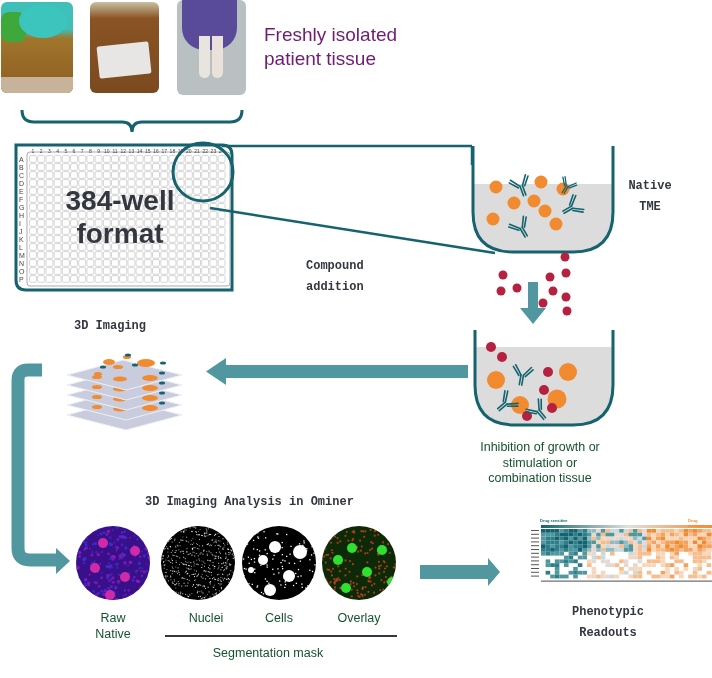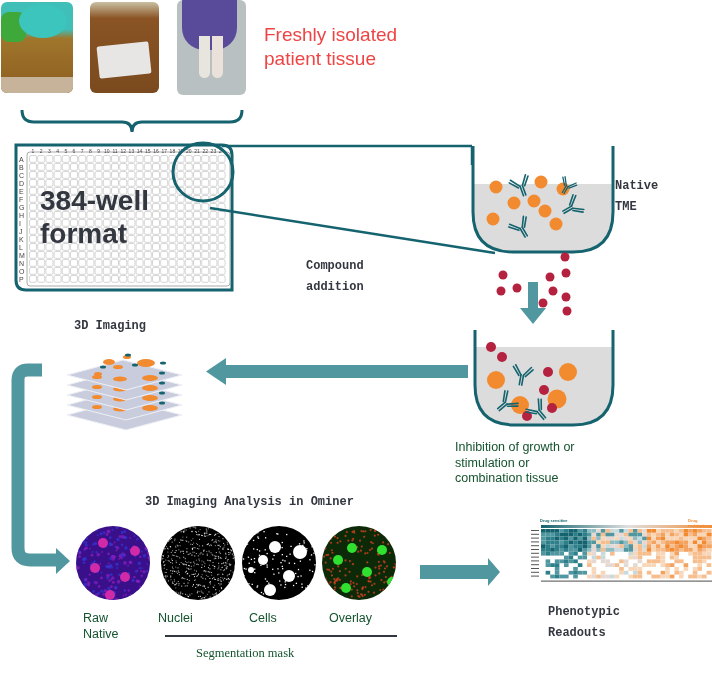--- a/index.html
+++ b/index.html
@@ -4,41 +4,41 @@
 <style>
   html,body{margin:0;padding:0;background:#fff;}
   body{width:712px;height:678px;position:relative;overflow:hidden;font-family:"Liberation Sans",sans-serif;color:#333740;}
   .abs{position:absolute;}
   .photo{position:absolute;border-radius:6px;overflow:hidden;}
   .lbl{position:absolute;font-family:"Liberation Sans",sans-serif;}
   .bold{font-weight:bold;color:#333740;}
   .title-lg{font-size:19px;line-height:24px;color:#333740;}
   .title-md{font-size:12px;line-height:21px;font-family:Liberation Mono, monospace;}
   .small{font-size:12.5px;line-height:15.5px;color:#14532d;}
-  .center{text-align:left;}
+  .center{text-align:center;}
   svg{position:absolute;left:0;top:0;}
 </style>
 </head>
 <body>
 
 <div class="photo" style="left:1px;top:2px;width:72px;height:91px;background:linear-gradient(180deg,#3fbfb8 0%,#3fbfb8 30%,#a0762c 40%,#8c5d20 100%);">
   <div class="abs" style="left:0;top:10px;width:25px;height:30px;background:#3fa83a;border-radius:8px;"></div>
   <div class="abs" style="left:18px;top:2px;width:48px;height:34px;background:#3cc5bd;border-radius:50%;"></div>
   <div class="abs" style="left:0;top:75px;width:72px;height:16px;background:#c6b39a;"></div>
 </div>
 <div class="photo" style="left:90px;top:2px;width:69px;height:91px;background:linear-gradient(180deg,#c9c0a2 0%,#8a5424 18%,#7a4a1e 100%);">
   <div class="abs" style="left:8px;top:42px;width:52px;height:32px;background:#e8e6e4;transform:rotate(-6deg);border-radius:2px;"></div>
 </div>
 <div class="photo" style="left:177px;top:0px;width:69px;height:95px;background:#b8c0c2;">
   <div class="abs" style="left:5px;top:0;width:55px;height:50px;background:#5a4a9a;border-radius:0 0 22px 22px;"></div>
   <div class="abs" style="left:22px;top:36px;width:11px;height:42px;background:#e8e4de;border-radius:0 0 6px 6px;"></div>
   <div class="abs" style="left:35px;top:36px;width:11px;height:42px;background:#eae2da;border-radius:0 0 6px 6px;"></div>
 </div>
 
-<div class="lbl title-lg" style="left:264px;top:23px;color:#ef4444;">
+<div class="lbl title-lg" style="left:264px;top:23px;color:#701a75;">
   <div>Freshly isolated</div>
   <div>patient tissue</div>
 </div>
 
 <svg width="712" height="678">
 
   <path d="M22 110 Q22 122 34 122 L122 122 Q132 122 132 132 Q132 122 142 122 L230 122 Q242 122 242 110" fill="none" stroke="#14636e" stroke-width="3"></path>
 
   <path d="M16 145 L222 145 Q232 145 232 155 L232 290 L26 290 Q16 290 16 280 Z" fill="#fff" stroke="#14636e" stroke-width="3"></path>
   <g id="plate-grid">
@@ -2178,23 +2178,23 @@
 </div>
 
 <div class="lbl bold title-md" style="left:74px;top:316px;">3D Imaging</div>
 
 <div class="lbl bold title-md" style="left:108px;top:492px;margin-left:37px;">3D Imaging Analysis in Ominer</div>
 
 <div class="lbl small center" style="left:83px;top:611px;width:60px;">
   <div>Raw</div>
   <div>Native</div>
 </div>
-<div class="lbl small center" style="left:158px;top:611px;width:60px;">Nuclei</div>
+<div class="lbl small center" style="left:176px;top:611px;width:60px;">Nuclei</div>
 <div class="lbl small center" style="left:249px;top:611px;width:60px;">Cells</div>
 <div class="lbl small center" style="left:329px;top:611px;width:60px;">Overlay</div>
-<div class="lbl small center" style="left:196px;top:646px;width:170px;font-family:Liberation Serif, serif;">Segmentation mask</div>
+<div class="lbl small center" style="left:183px;top:646px;width:170px;">Segmentation mask</div>
 
 <div class="lbl bold center title-md" style="left:548px;top:602px;width:120px;">
   <div>Phenotypic</div>
   <div>Readouts</div>
 </div>
 <div class="lbl" style="left:540px;top:518px;font-size:4px;color:#14636e;font-weight:bold;">Drug sensitive</div>
 <div class="lbl" style="left:688px;top:518px;font-size:4px;color:#f28a30;font-weight:bold;">Drug resistant</div>
 
 </body></html>

